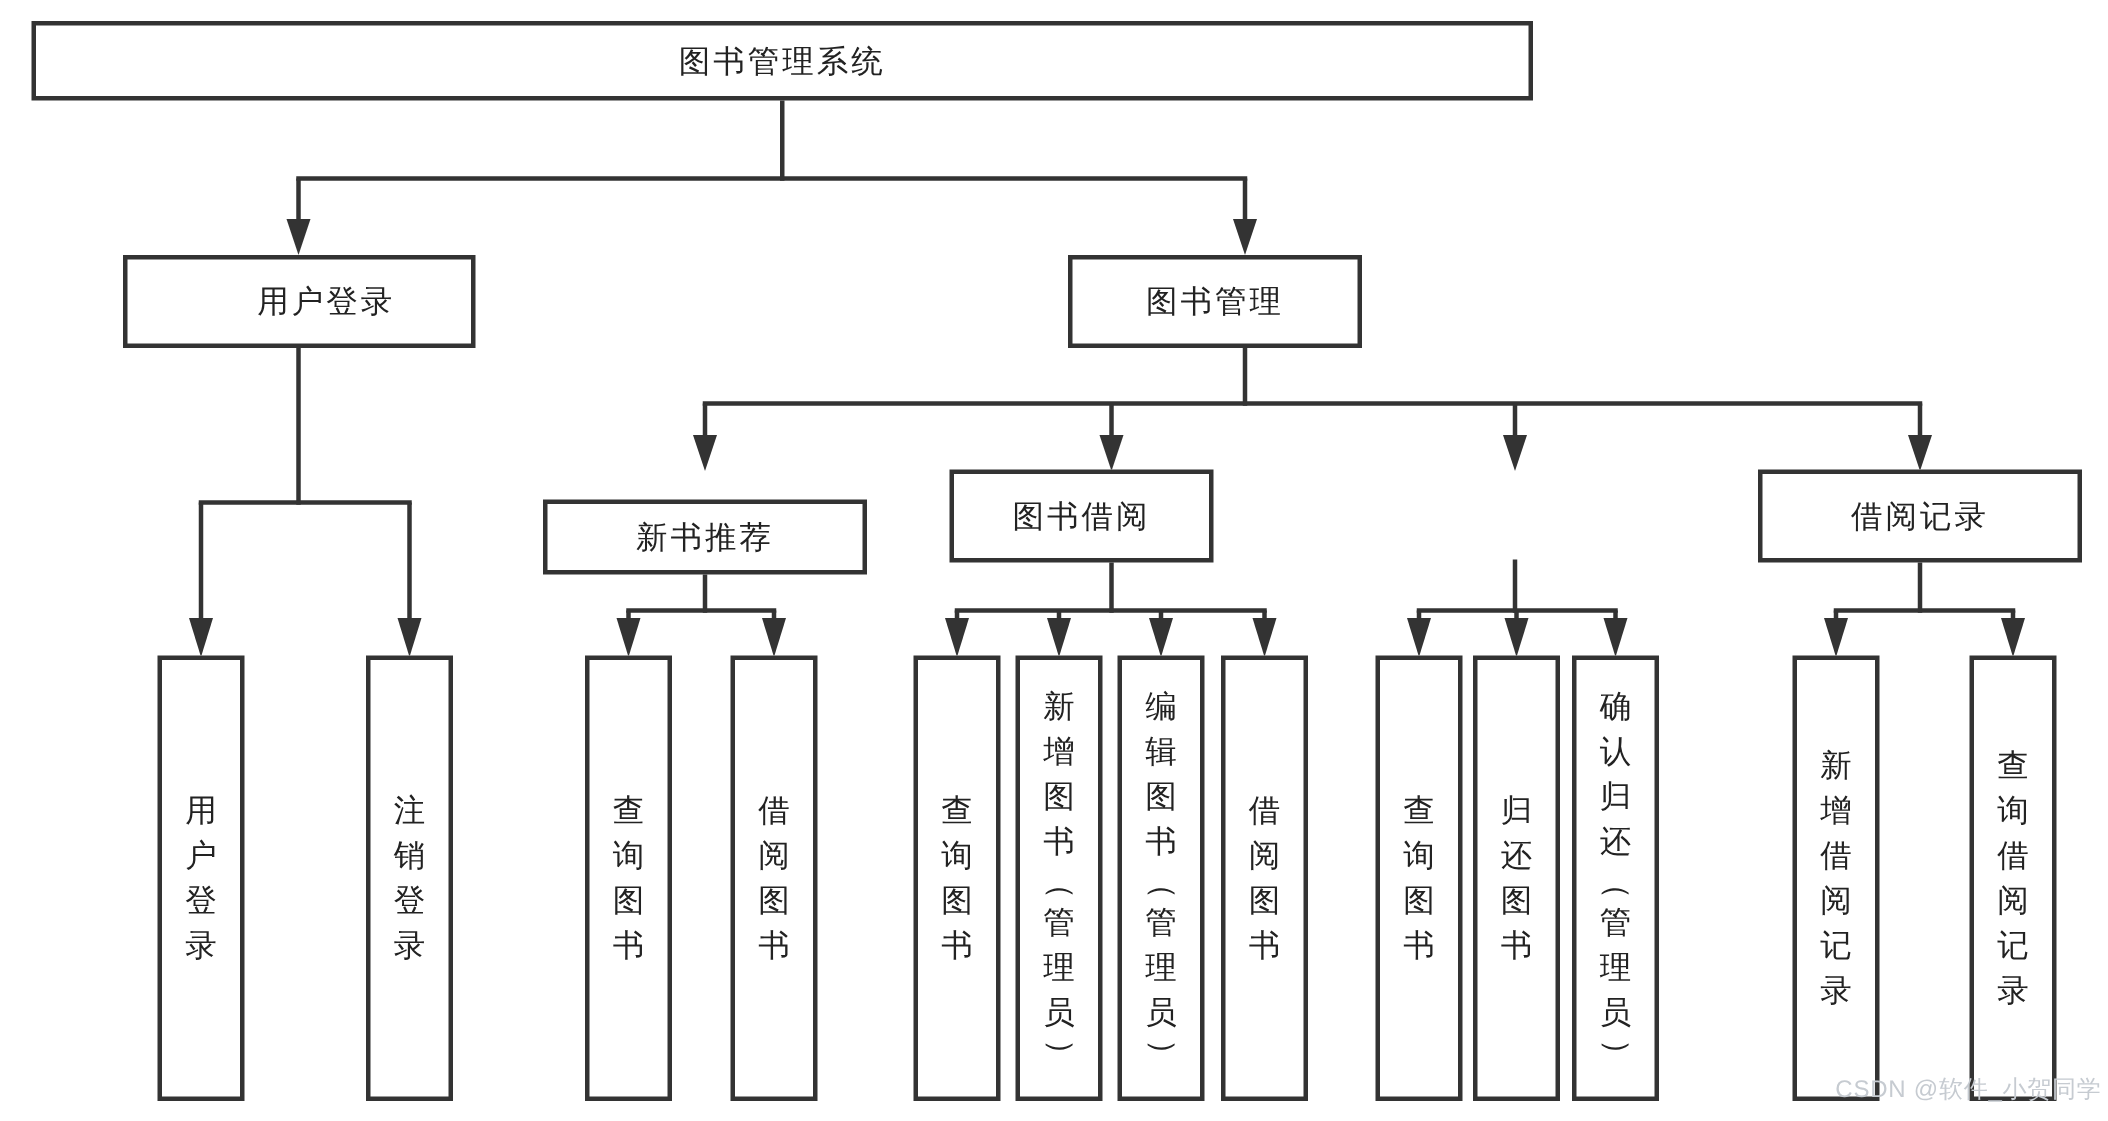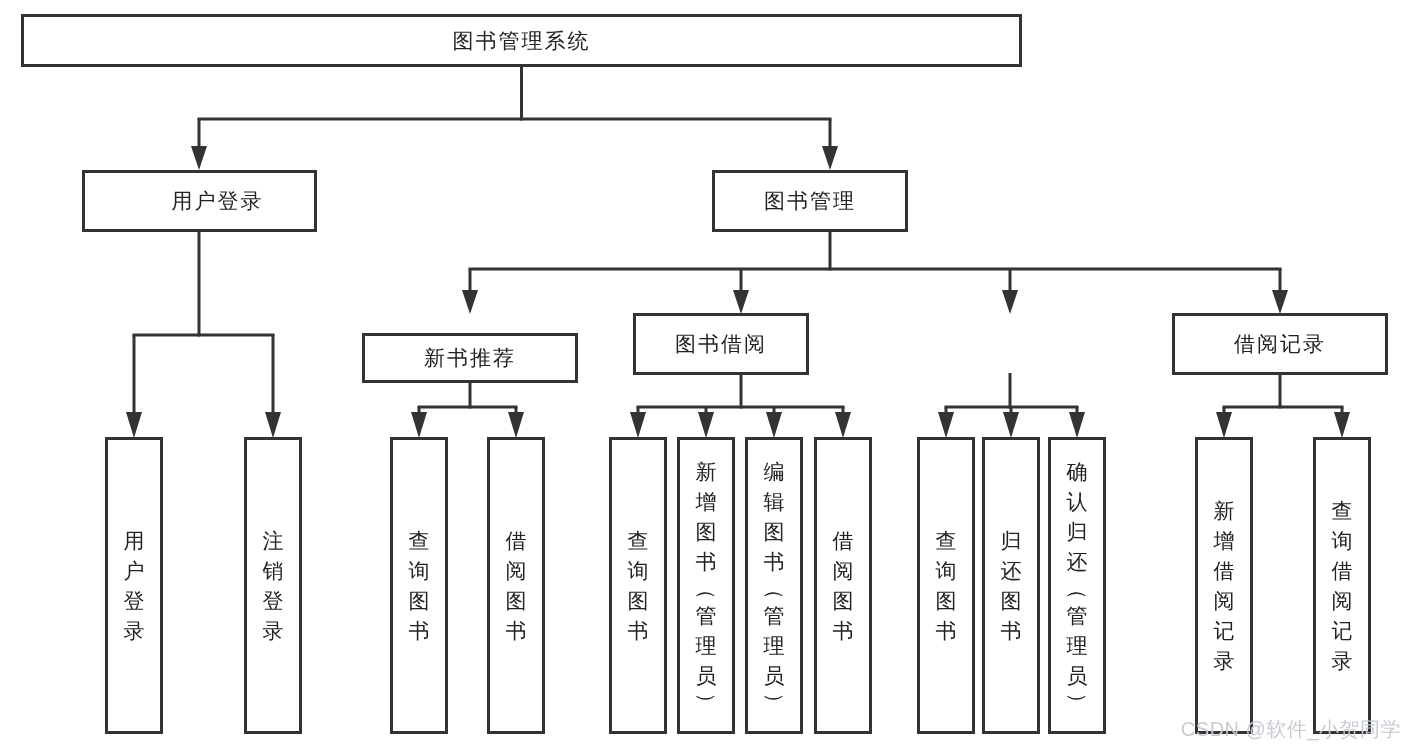--- a/index.html
+++ b/index.html
@@ -48,21 +48,21 @@
   .vrot {
     transform: rotate(90deg);
     height: 24px;
     line-height: 24px;
   }
   .watermark {
     position: absolute;
     top: 716px;
     right: 4px;
     z-index: 3;
-    font-size: 20px;
+    font-size: 16px;
     letter-spacing: 0.5px;
     white-space: nowrap;
   }
   svg line, svg polyline { stroke: #333333; stroke-width: 3; fill: none; }
   svg polygon { fill: #333333; stroke: none; }
 </style>
 </head>
 <body>
 
 <div class="stage" style="color: rgb(34, 34, 34); background: rgb(255, 255, 255);">

